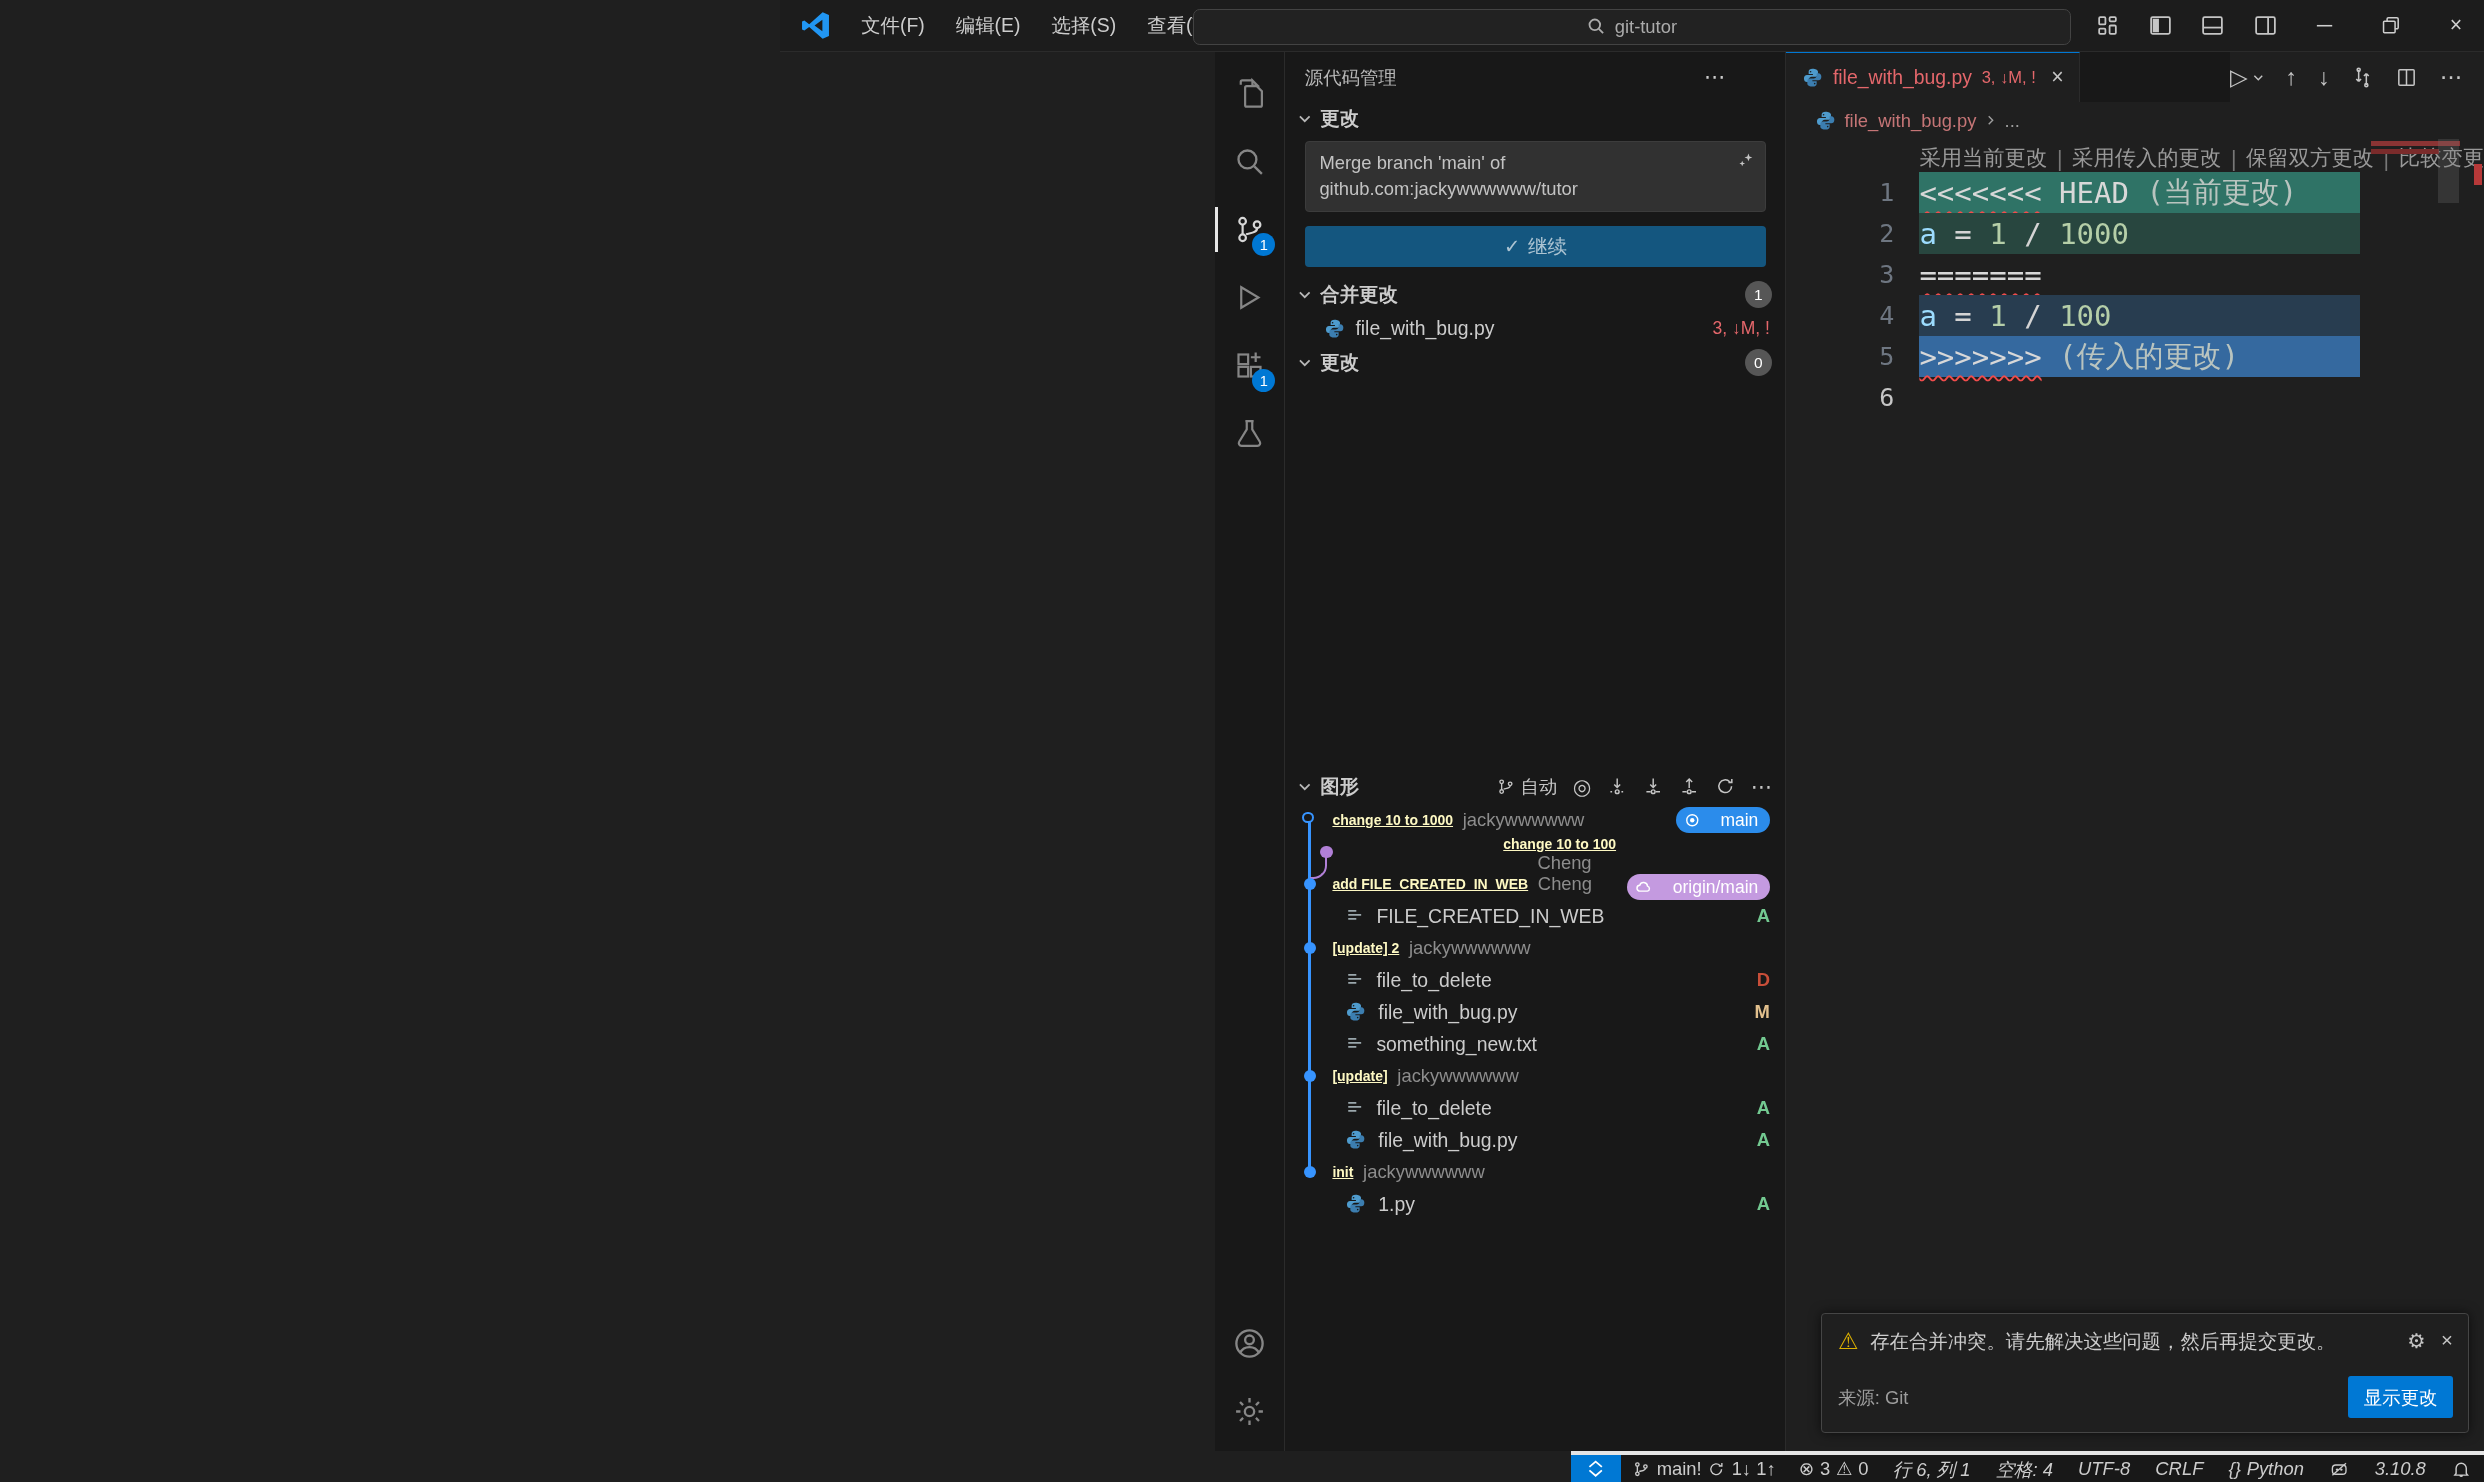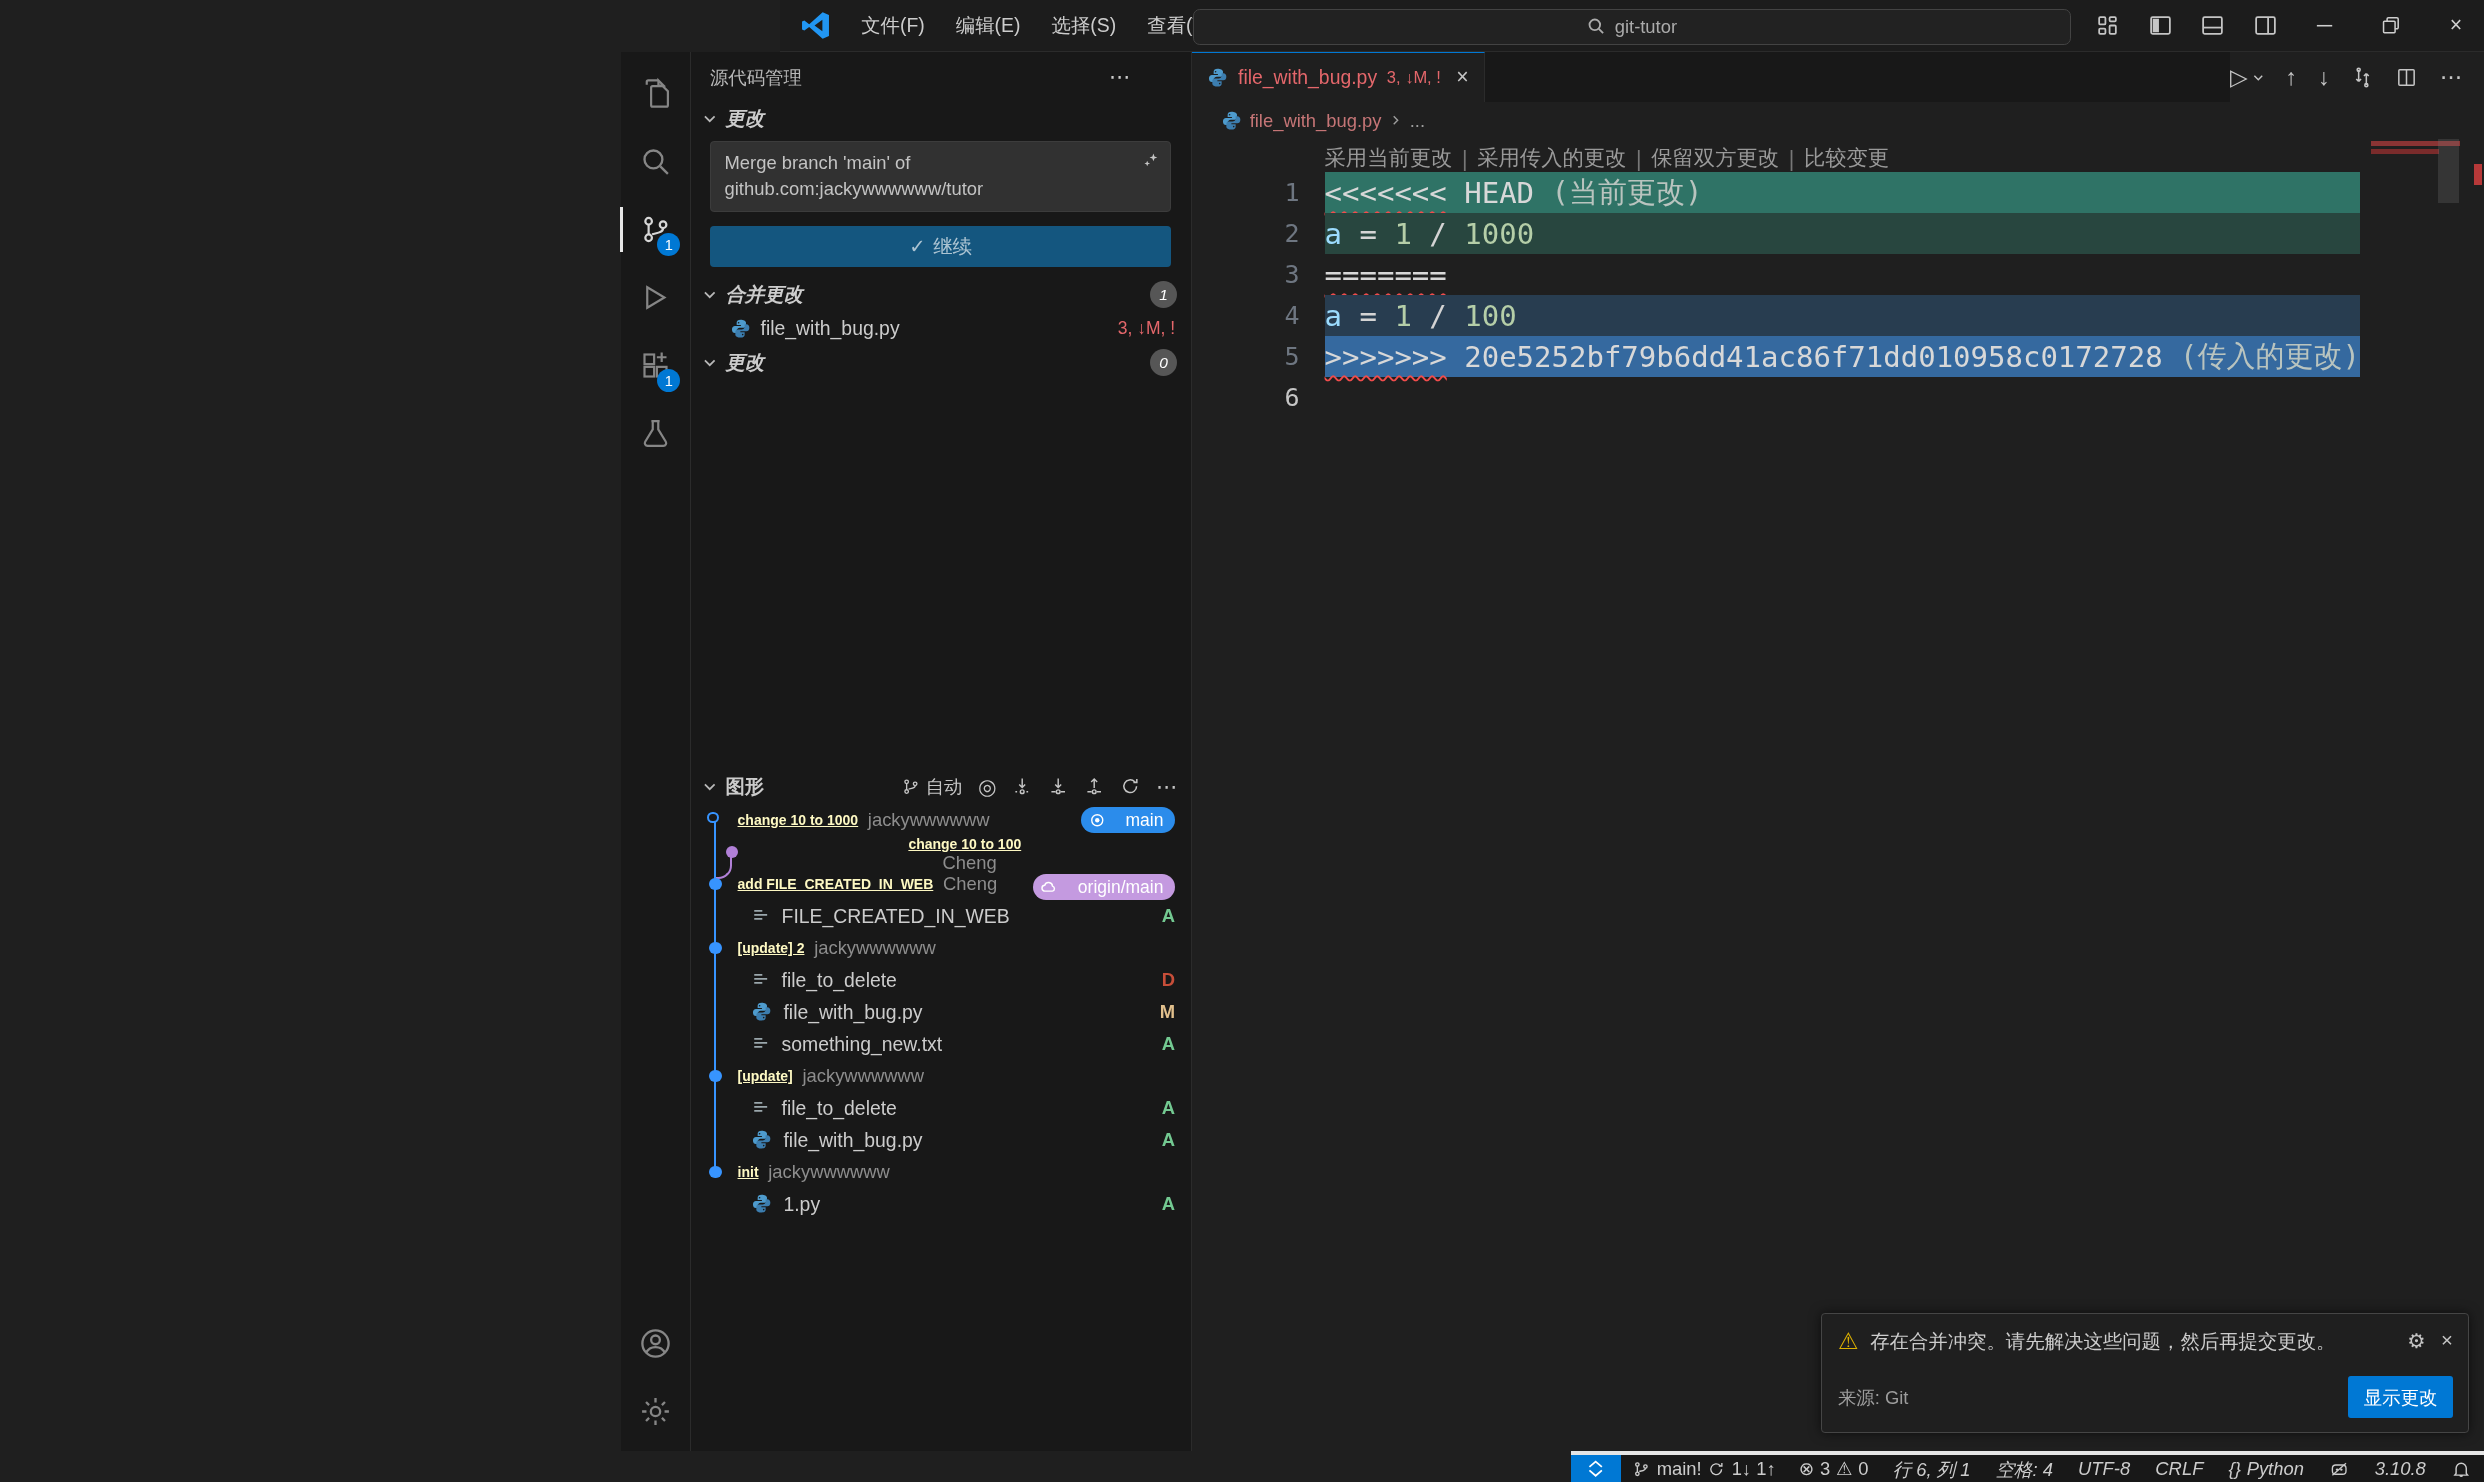--- a/index.html
+++ b/index.html
@@ -35,21 +35,21 @@
   .ab-item.active::before { content:""; position:absolute; left:0; top:11.6px; bottom:11.6px; width:2.9px; background:#e7e7e7; }
   .ab-badge { position:absolute; right:9.7px; bottom:7.8px; min-width:23px; height:23px; border-radius:11.6px;
     background:#0078d4; color:#ffffff; font-size:14.6px; display:flex; align-items:center; justify-content:center; padding:0 3.9px; }
   #ab-bottom { margin-top:auto; padding-bottom:5.8px; }
 
   
   #sidebar { width:501px; background:#181818; border-right:1px solid #2b2b2b;
     display:flex; flex-direction:column; flex:none; font-size:19.4px; }
   #sidebar-header { height:50px; display:flex; align-items:center; padding:0 19.4px; color:#b8b8b8; font-size:18.4px; }
   #sidebar-header .more { margin-left:auto; margin-right:41px; color:#cccccc; font-size:21.3px; }
-  .section-row { height:33px; display:flex; align-items:center; gap:7.8px; padding:0 13.6px 0 11.6px; color:#cccccc;font-style:italic; }
+  .section-row { height:33px; display:flex; align-items:center; gap:7.8px; padding:0 13.6px 0 11.6px; color:#cccccc; }
   .section-row .label { font-weight:bold; font-size:19.4px; }
   .count-badge { margin-left:auto; min-width:27px; height:27px; border-radius:13.6px; background:#565656;
     color:#ffffff; font-size:15.5px; display:flex; align-items:center; justify-content:center; padding:0 5.8px; }
   .twisty { color:#b8b8b8; }
   #commit-box { margin:5.8px 19.4px 9.7px 19.4px; background:#313131; border:1px solid #3c3c3c; border-radius:3.9px;
     padding:8.7px 39px 8.7px 13.6px; color:#c3c3c3; font-size:18.4px; line-height:26px; position:relative; }
   #commit-box .sparkle { position:absolute; right:7.8px; top:7.8px; color:#c5c5c5; }
   #continue-btn { margin:3.9px 19.4px 11.6px 19.4px; height:41px; background:#14567f; border:none; border-radius:3.9px;
     color:rgba(255,255,255,0.65); font-size:19.4px; display:flex; align-items:center; justify-content:center; gap:7.8px; }
   .file-row { height:35px; display:flex; align-items:center; gap:9.7px; padding:0 15.5px 0 39px; }
@@ -571,21 +571,21 @@
             <div class="code-line">
               <div class="gutter">3</div>
               <div class="line-content"><span class="tok-marker sq">=======</span></div>
             </div>
             <div class="code-line">
               <div class="gutter">4</div>
               <div class="line-content bg-ic"><span class="tok-var">a</span><span class="tok-op"> = </span><span class="tok-num">1</span><span class="tok-op"> / </span><span class="tok-num">100</span></div>
             </div>
             <div class="code-line">
               <div class="gutter">5</div>
-              <div class="line-content bg-ih"><span class="tok-marker sq">&gt;&gt;&gt;&gt;&gt;&gt;&gt;</span><span class="tok-marker"> 20e5252bf79b6dd41ac86f71dd010958c0172728</span><span class="tok-ann"> (传入的更改)</span></div>
+              <div class="line-content bg-ih"><span class="tok-marker sq">&gt;&gt;&gt;&gt;&gt;&gt;&gt;</span><span class="tok-ann"> (传入的更改)</span></div>
             </div>
             <div class="code-line">
               <div class="gutter active">6</div>
               <div class="line-content"></div>
             </div>
           </div>
         <div id="minimap">
 
           <div class="mm-stripe" style="top:1.9px;width:89px;background:#8a3434;"></div>
           <div class="mm-stripe" style="top:9.7px;width:68px;"></div>

